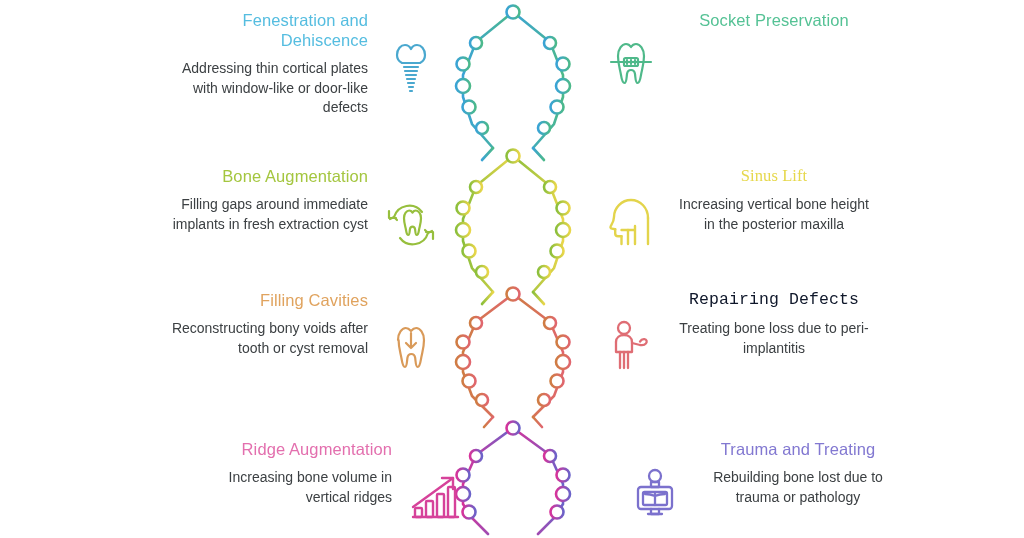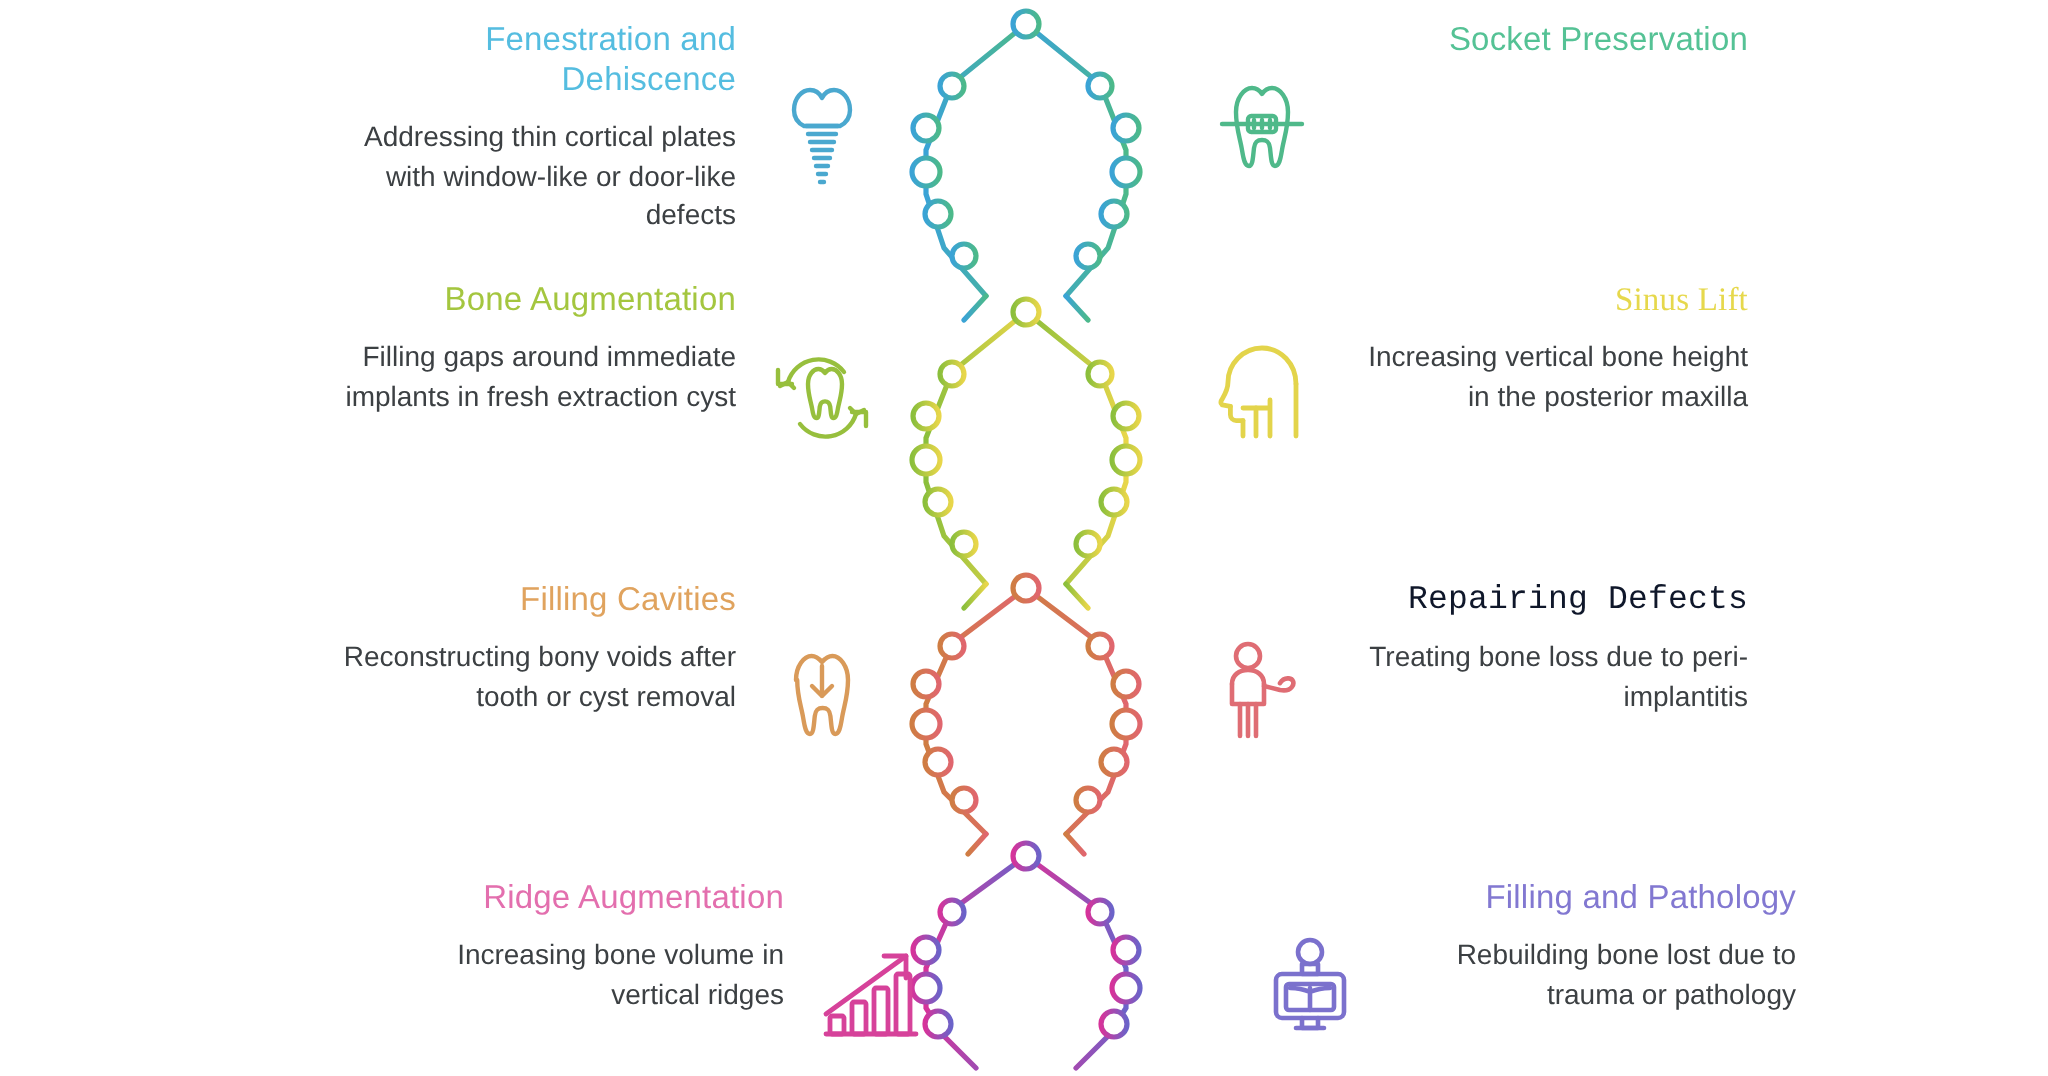--- a/index.html
+++ b/index.html
@@ -30,21 +30,21 @@
   
   .row {
     position: absolute;
     left: 0;
     width: 1024px;
     display: flex;
     justify-content: space-between;
     align-items: flex-start;
   }
   .row-1 { top: 10px; }
-  .row-2 { top: 140px; }
+  .row-2 { top: 166px; }
   .row-3 { top: 290px; }
   .row-4 { top: 439px; margin-left: 24px; }
 
   .side {
     display: flex;
     align-items: flex-start;
     gap: 14px;
   }
   .side-left {
     margin-left: 150px;
@@ -53,21 +53,21 @@
   }
   .side-right {
     margin-right: 150px;
     width: 290px;
     justify-content: flex-start;
     flex-direction: row-reverse;
   }
 
   .textblock { width: 200px; }
   .side-left .textblock { text-align: right; }
-  .side-right .textblock { text-align: right; }
+  .side-right .textblock { text-align: center; }
 
   .card-title {
     font-size: 16.5px;
     line-height: 20px;
     font-weight: 400;
     letter-spacing: 0.1px;
   }
   .card-desc {
     margin-top: 9px;
     font-size: 14px;
@@ -341,21 +341,21 @@
           <rect x="28" y="21" width="7" height="23" rx="1"></rect>
           <rect x="39" y="14" width="7" height="30" rx="1"></rect>
           <path d="M4 34L44 5"></path>
           <path d="M33 5h11v11"></path>
         </svg>
       </div>
     </div>
 
     <div class="side side-right">
       <div class="textblock">
-        <div class="card-title" style="color: rgb(130, 120, 209);">Filling and Pathology</div>
+        <div class="card-title" style="color: rgb(130, 120, 209);">Trauma and Treating</div>
         <div class="card-desc">Rebuilding bone lost due to trauma or pathology</div>
       </div>
       <div class="icon-slot">
         <svg width="46" height="52" viewBox="0 0 46 52" fill="none" stroke="#7b71cd" stroke-width="2.3" stroke-linecap="round" stroke-linejoin="round">
           <circle cx="23" cy="8" r="6"></circle>
           <path d="M19 14h8v5h-8z"></path>
           <rect x="6" y="19" width="34" height="22" rx="3"></rect>
           <rect x="11" y="24" width="24" height="13" rx="1.5"></rect>
           <path d="M23 26v11M23 28c-3.5-1.5-7-2-10-2M23 28c3.5-1.5 7-2 10-2"></path>
           <path d="M19 41v5h8v-5"></path>

